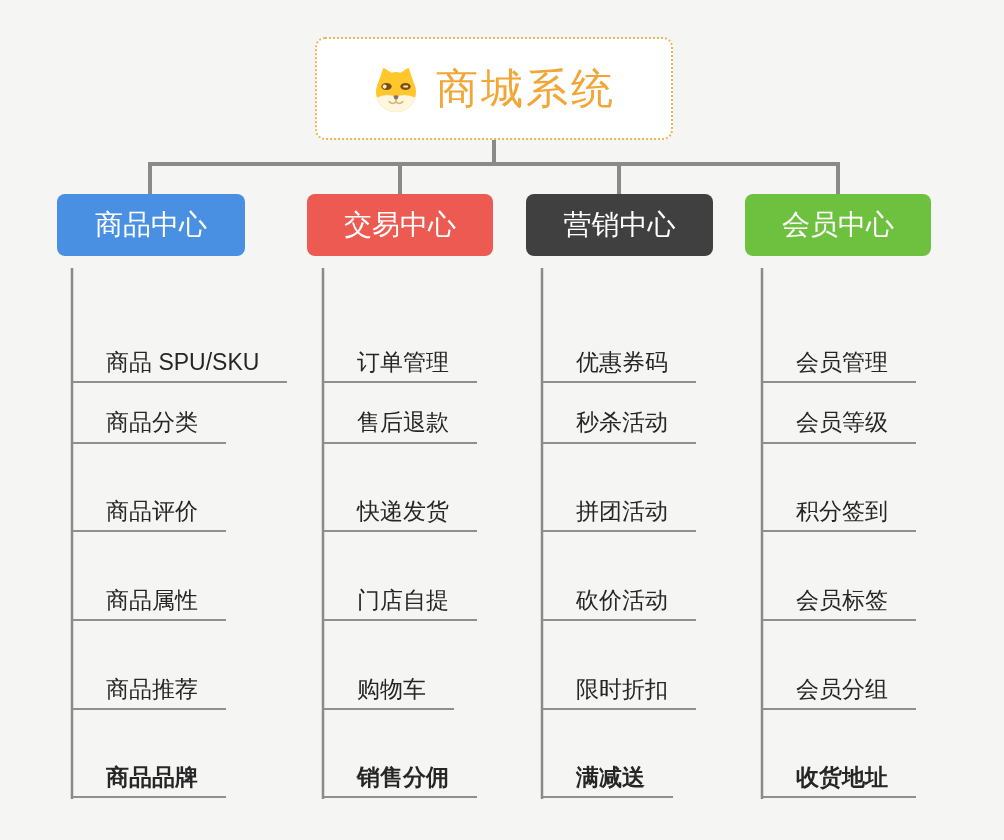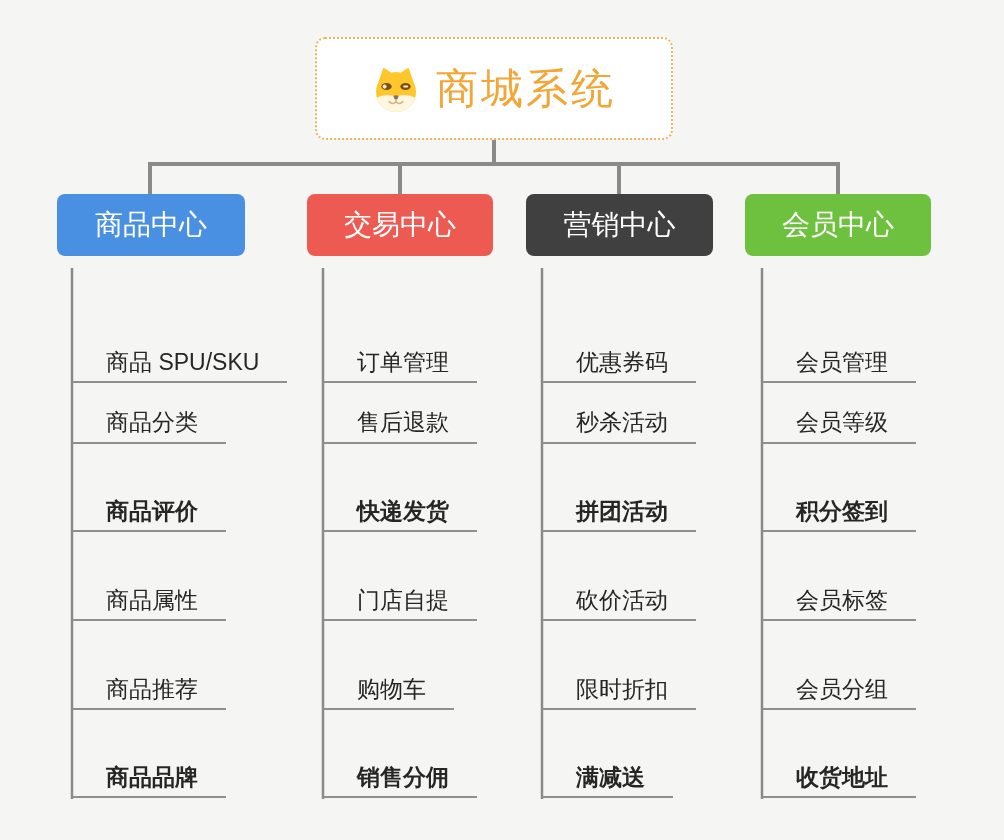--- a/index.html
+++ b/index.html
@@ -64,21 +64,21 @@
   .subtopic{
     position:absolute;left:0;
     white-space:nowrap;
     font-size:23px;line-height:28px;color:#262626;
     padding:0 28px 5px 34px;
     border-bottom:2px solid #8f8f8f;
     cursor:default;
   }
   .subtopic:nth-child(1){top:51px;margin-top:28px;}
   .subtopic:nth-child(2){top:140px;font-family:Liberation Serif, serif;}
-  .subtopic:nth-child(3){top:228px;font-weight:bold;}
+  .subtopic:nth-child(3){top:228px;}
   .subtopic:nth-child(4){top:317px;}
   .subtopic:nth-child(5){top:406px;}
   .subtopic:nth-child(6){top:494px;font-weight:bold;}
 </style>
 </head>
 <body>
 
 <div id="canvas">
 
   <svg id="connectors" width="1004" height="840" viewBox="0 0 1004 840" xmlns="http://www.w3.org/2000/svg">

